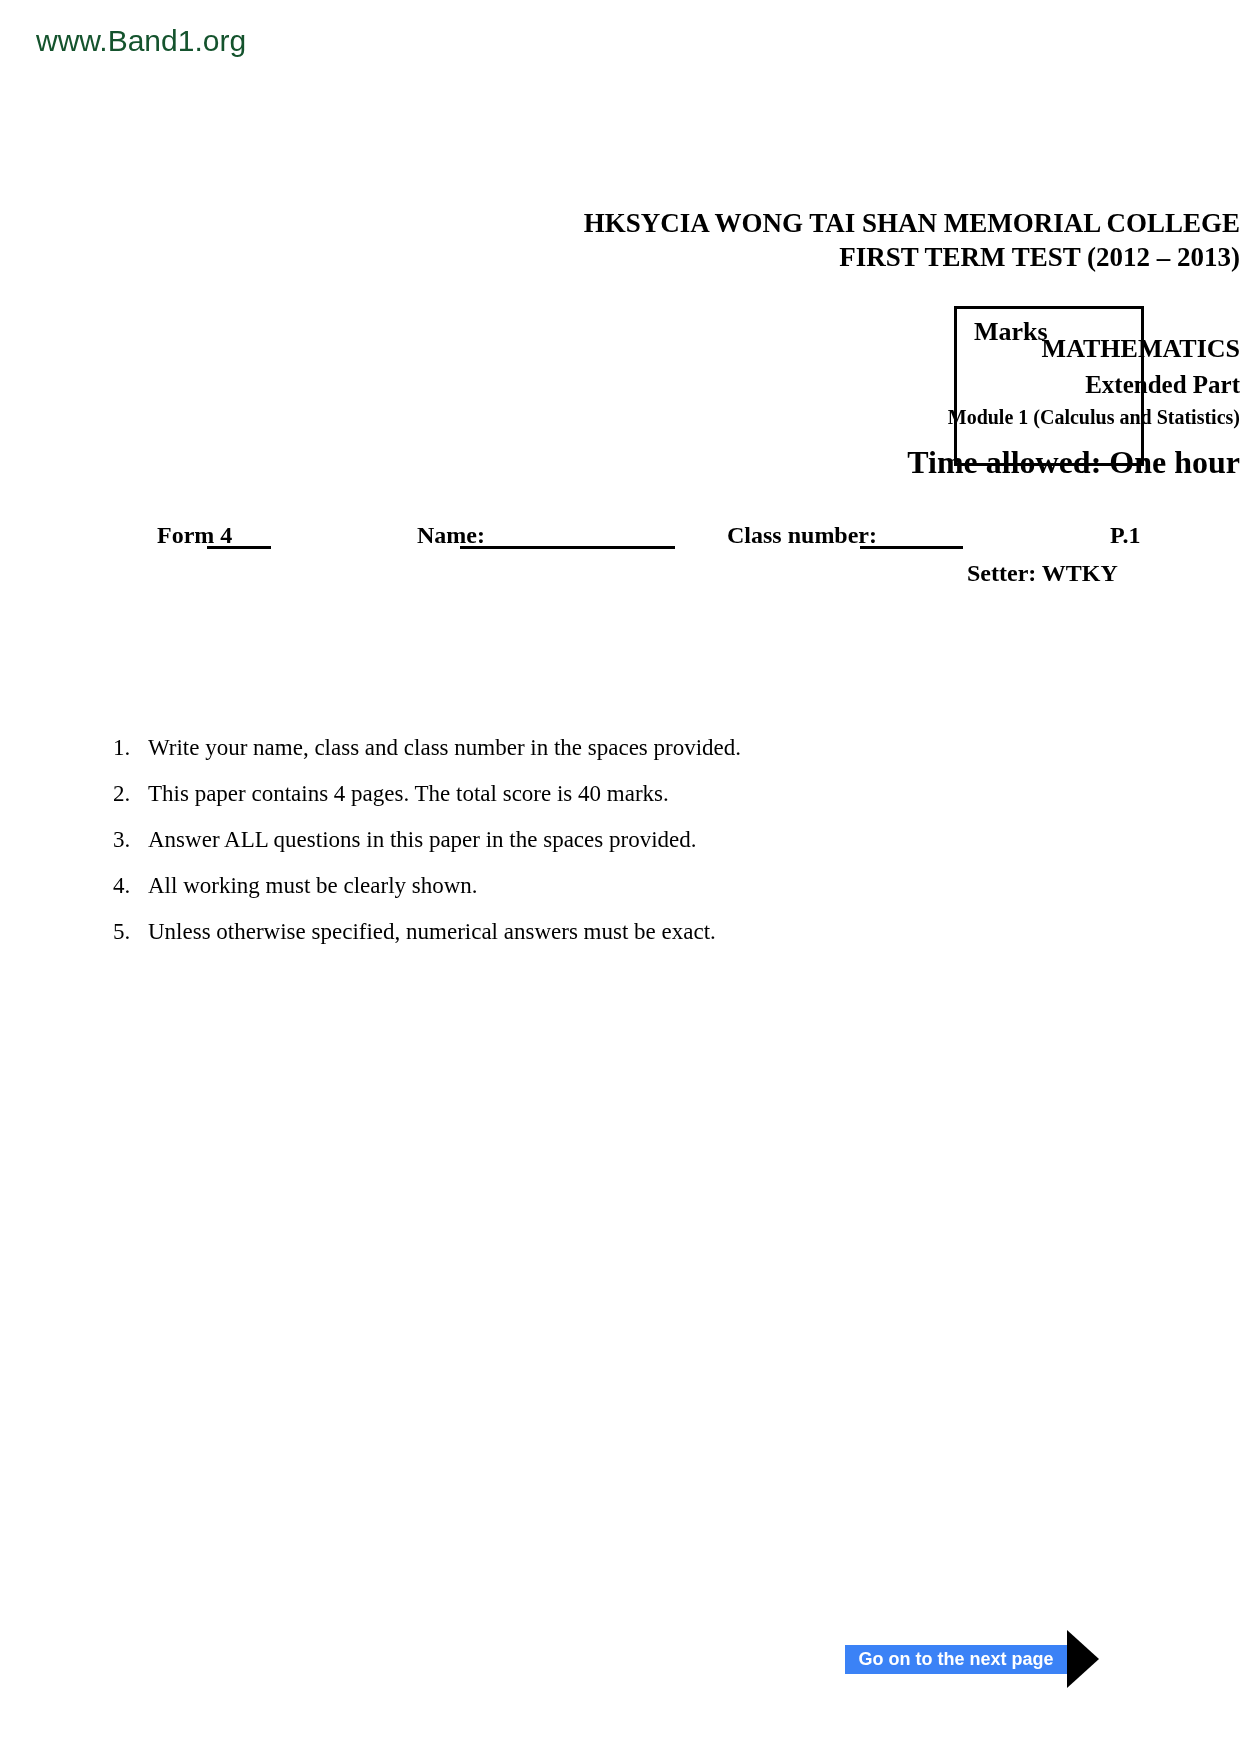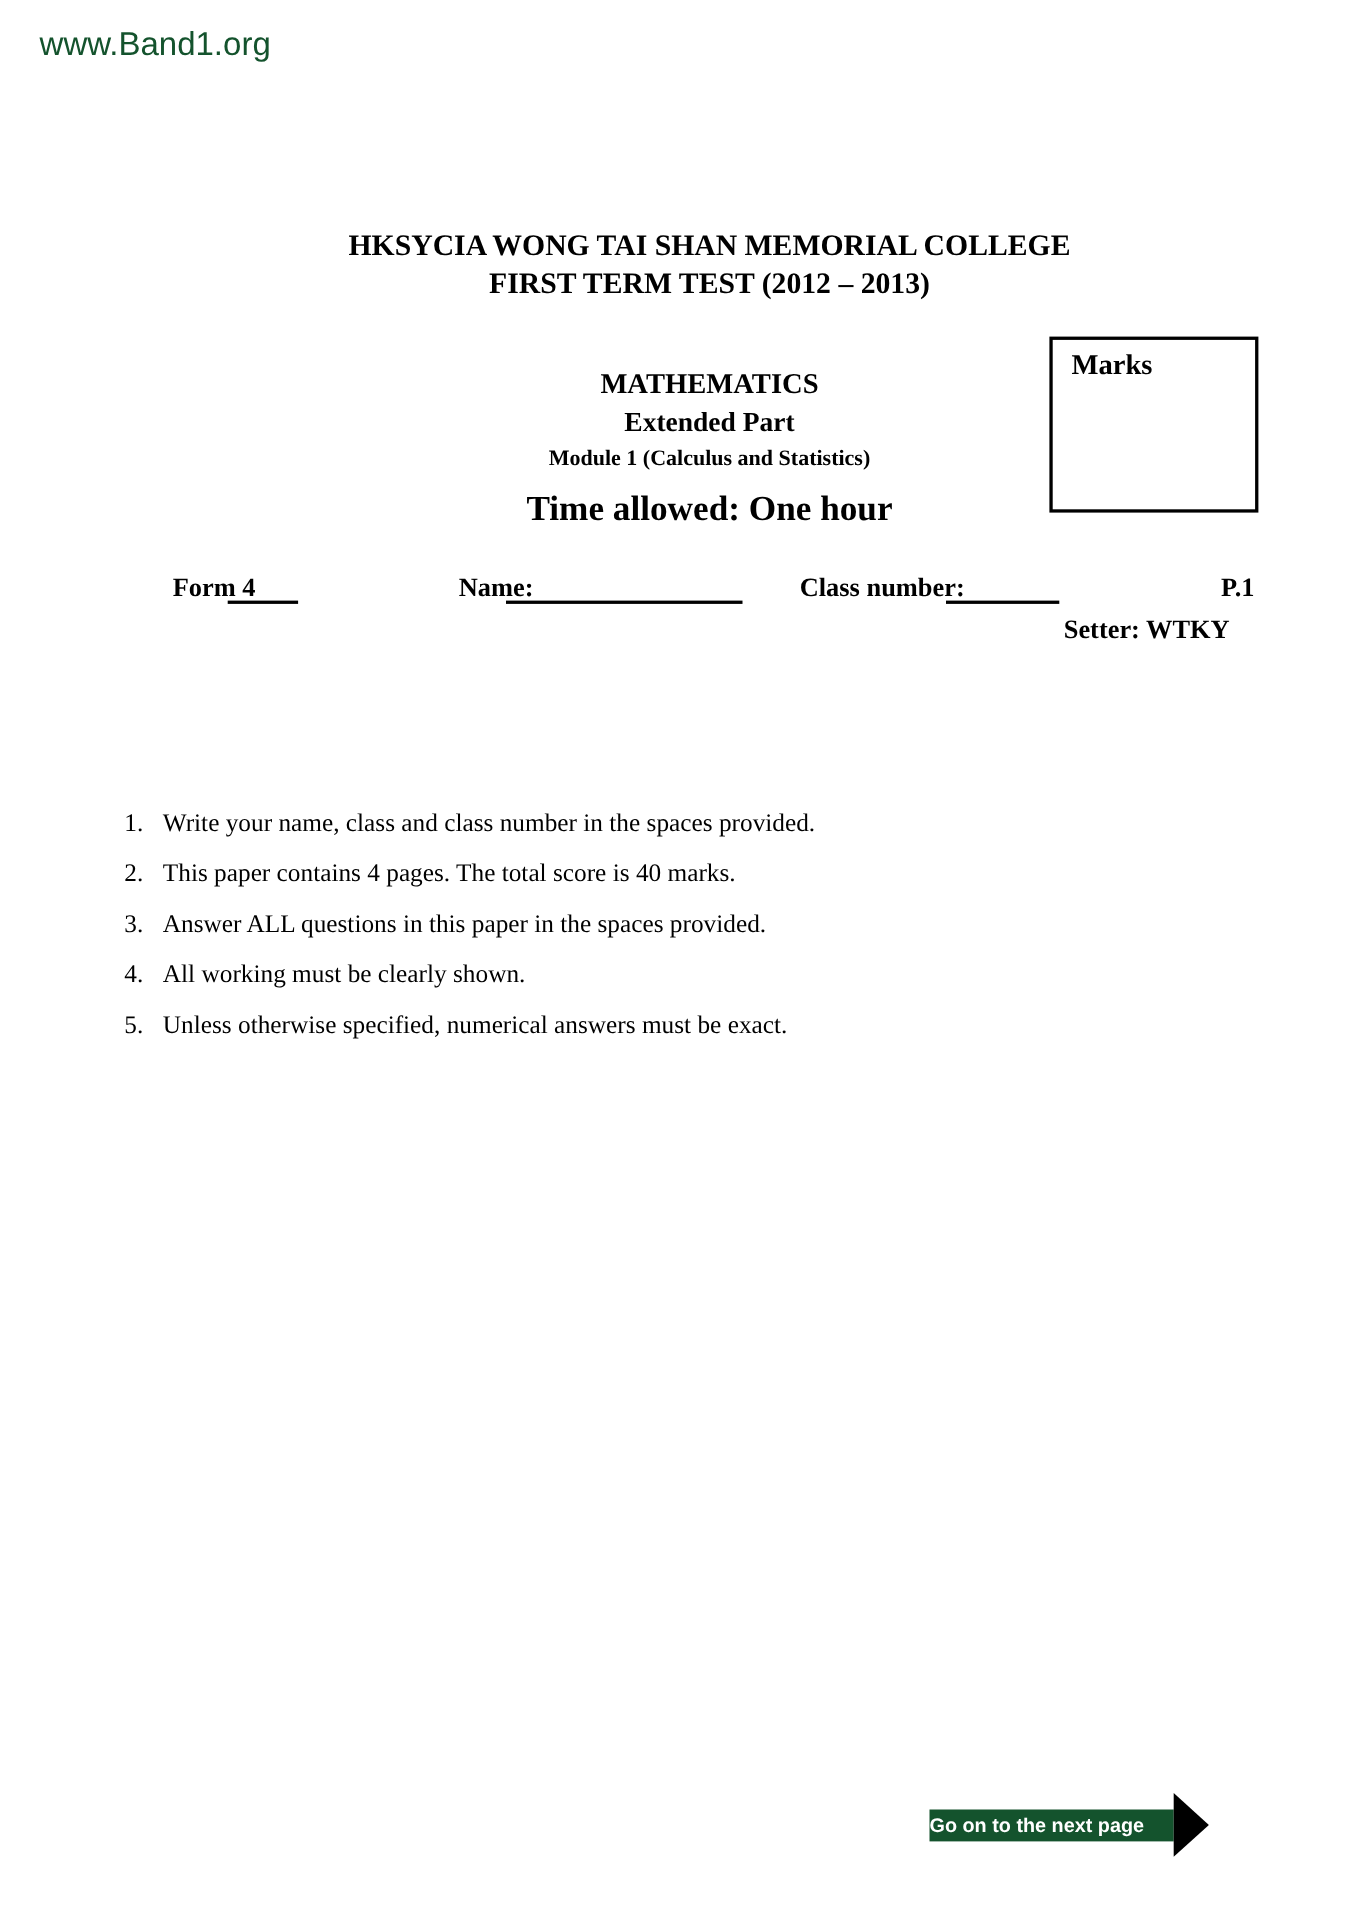--- a/index.html
+++ b/index.html
@@ -14,21 +14,21 @@
   .page { position: absolute; inset: 0; background: #ffffff; }
 
   .watermark {
     position: absolute; left: 36px; top: 24px;
     font-family: "Liberation Sans", sans-serif;
     font-size: 30px; color: #14532d;
   }
 
   .center-line {
     position: absolute; left: 50px; width: 1190px;
-    text-align: center; font-weight: bold; white-space: nowrap;
+    text-align: right; font-weight: bold; white-space: nowrap;
   }
   .college   { top: 208px; font-size: 27px; }
   .term      { top: 242px; font-size: 27px; }
   .subject   { top: 334px; font-size: 26px; }
   .part      { top: 371px; font-size: 25px; }
   .module    { top: 406px; font-size: 20px; }
   .time      { top: 444px; font-size: 32px; }
 
   .marks-box {
     position: absolute; left: 954px; top: 306px;
@@ -73,25 +73,25 @@
   }
   .instruction-num { width: 35px; flex: 0 0 35px; }
 
   .next-banner {
     position: absolute; left: 845px; top: 1630px;
     width: 254px; height: 58px; cursor: pointer;
   }
   .next-rect {
     position: absolute; left: 0; top: 15px;
     width: 222px; height: 29px;
-    background: #14532d;
+    background: #3b82f6;
     color: #fff;
     font-family: "Liberation Sans", sans-serif;
     font-weight: bold; font-size: 18px; line-height: 29px;
-    white-space: nowrap;
+    text-align: center; white-space: nowrap;
   }
   .next-arrow {
     position: absolute; left: 222px; top: 0;
     width: 0; height: 0;
     border-top: 29px solid transparent;
     border-bottom: 29px solid transparent;
     border-left: 32px solid #000;
   }
 </style>
 </head>

